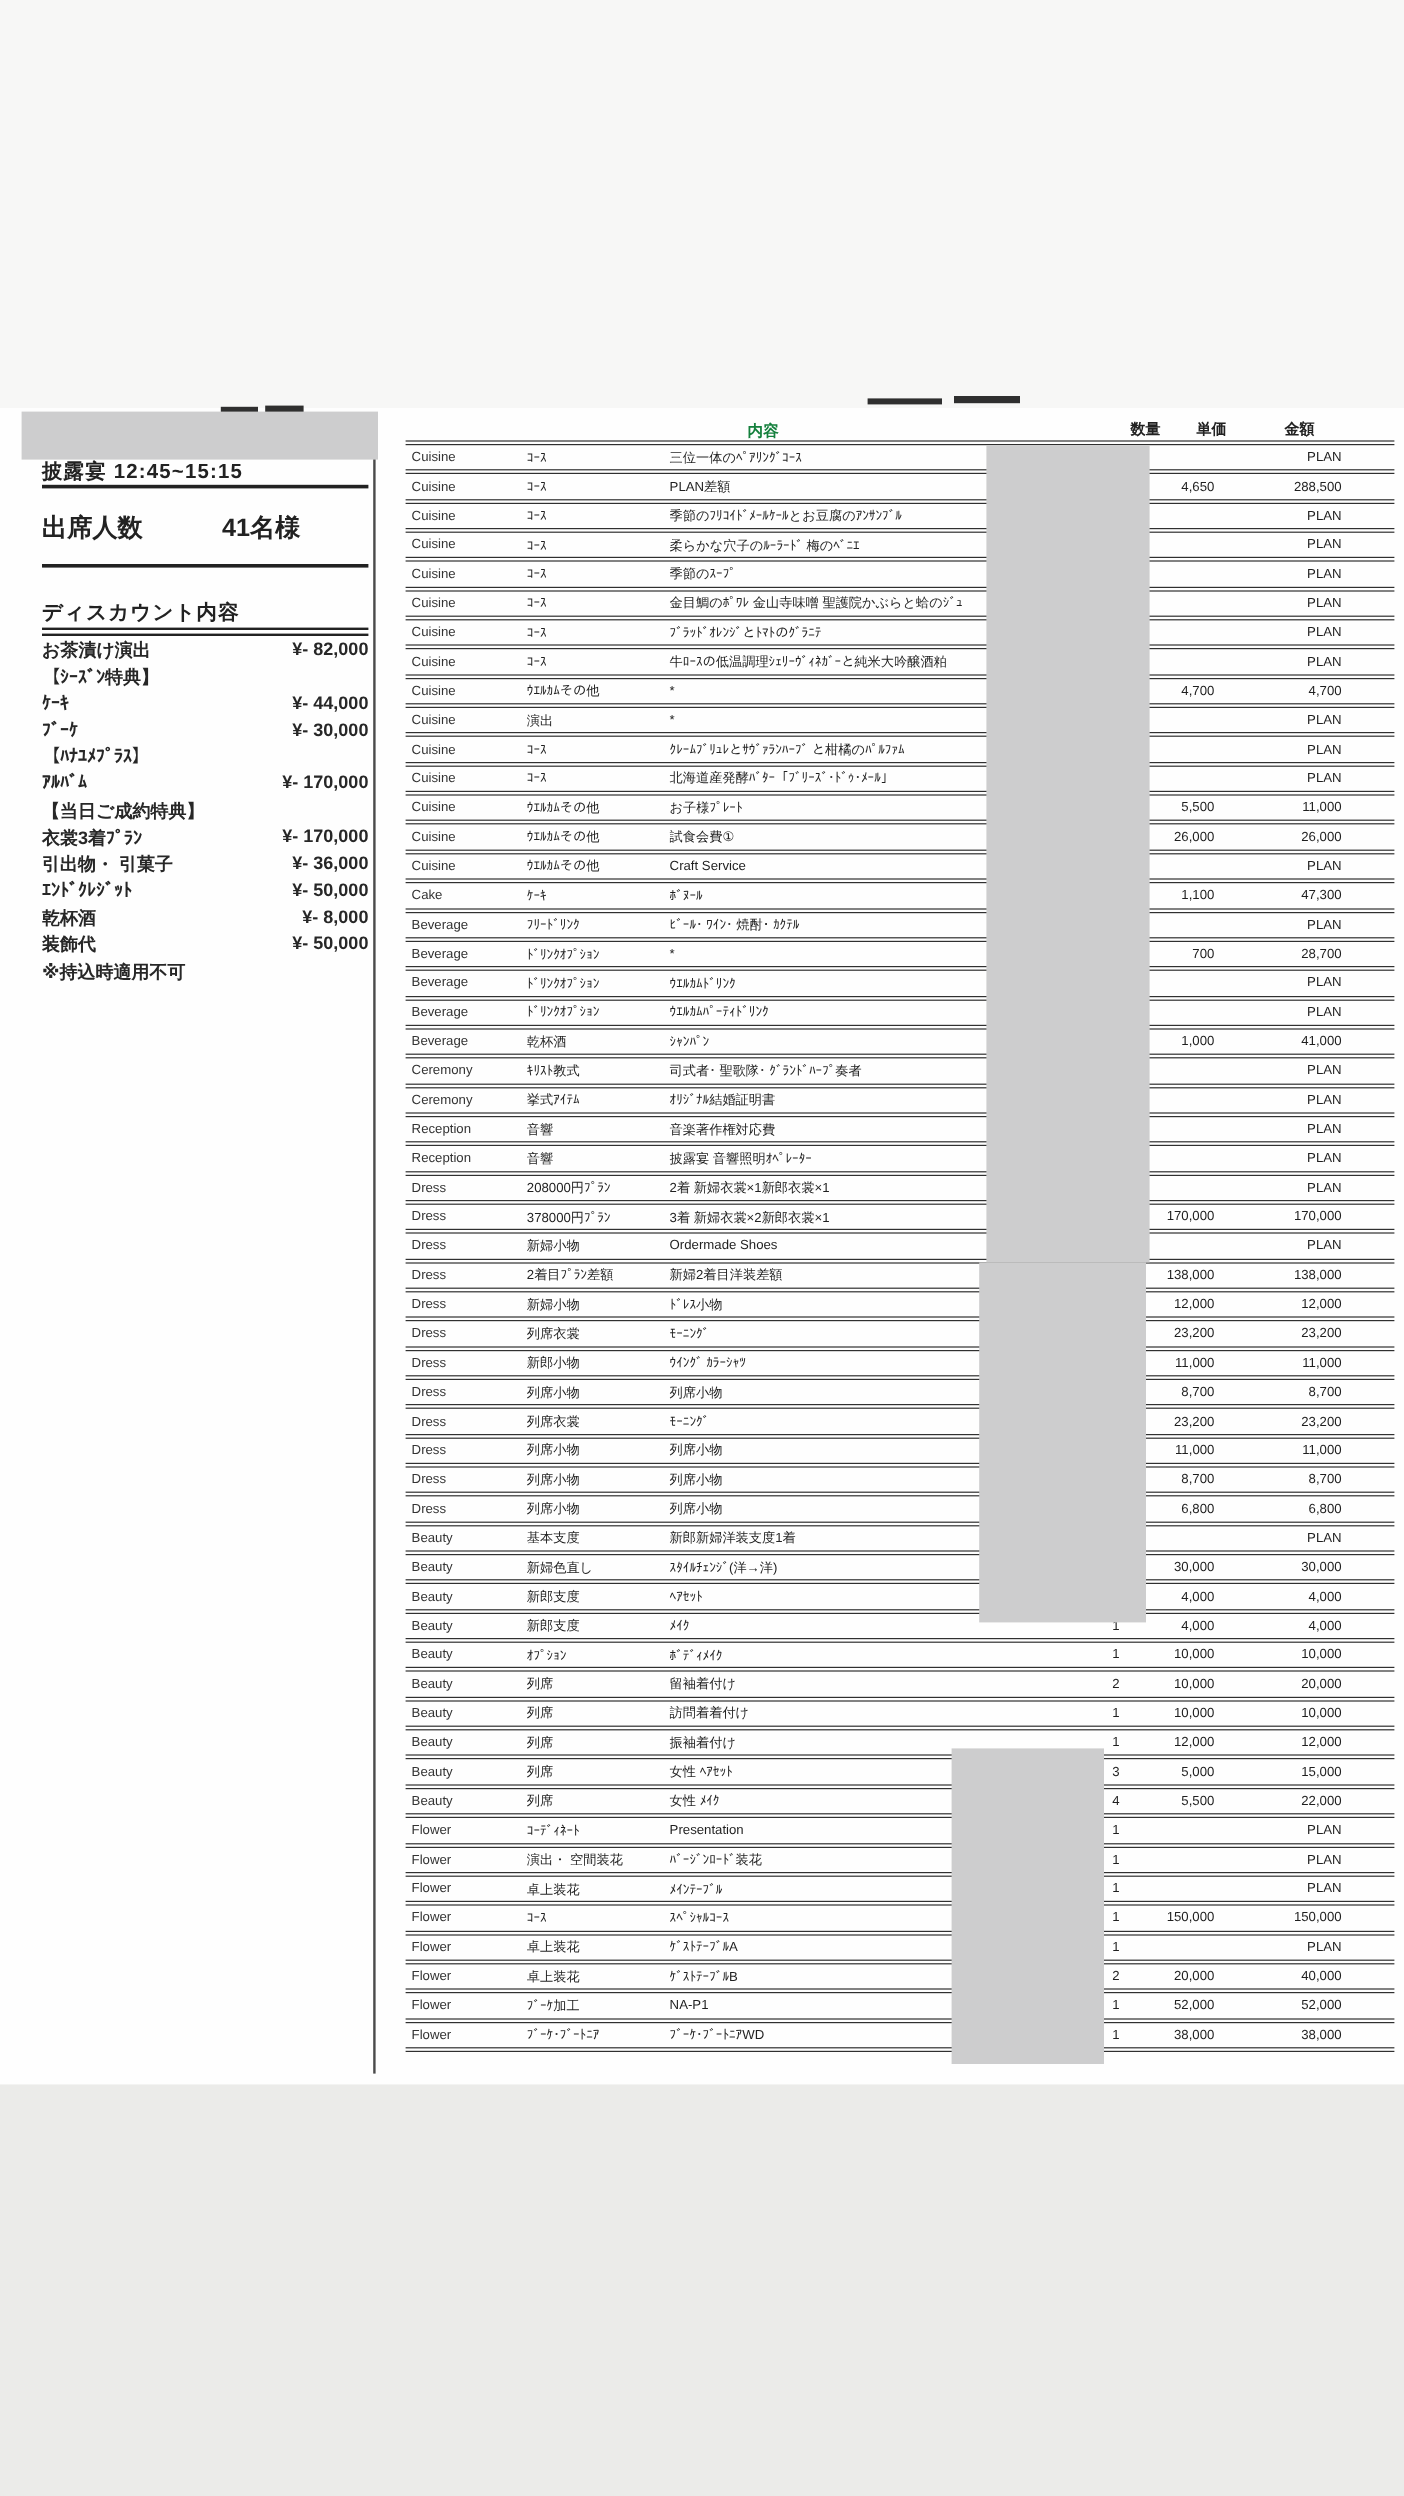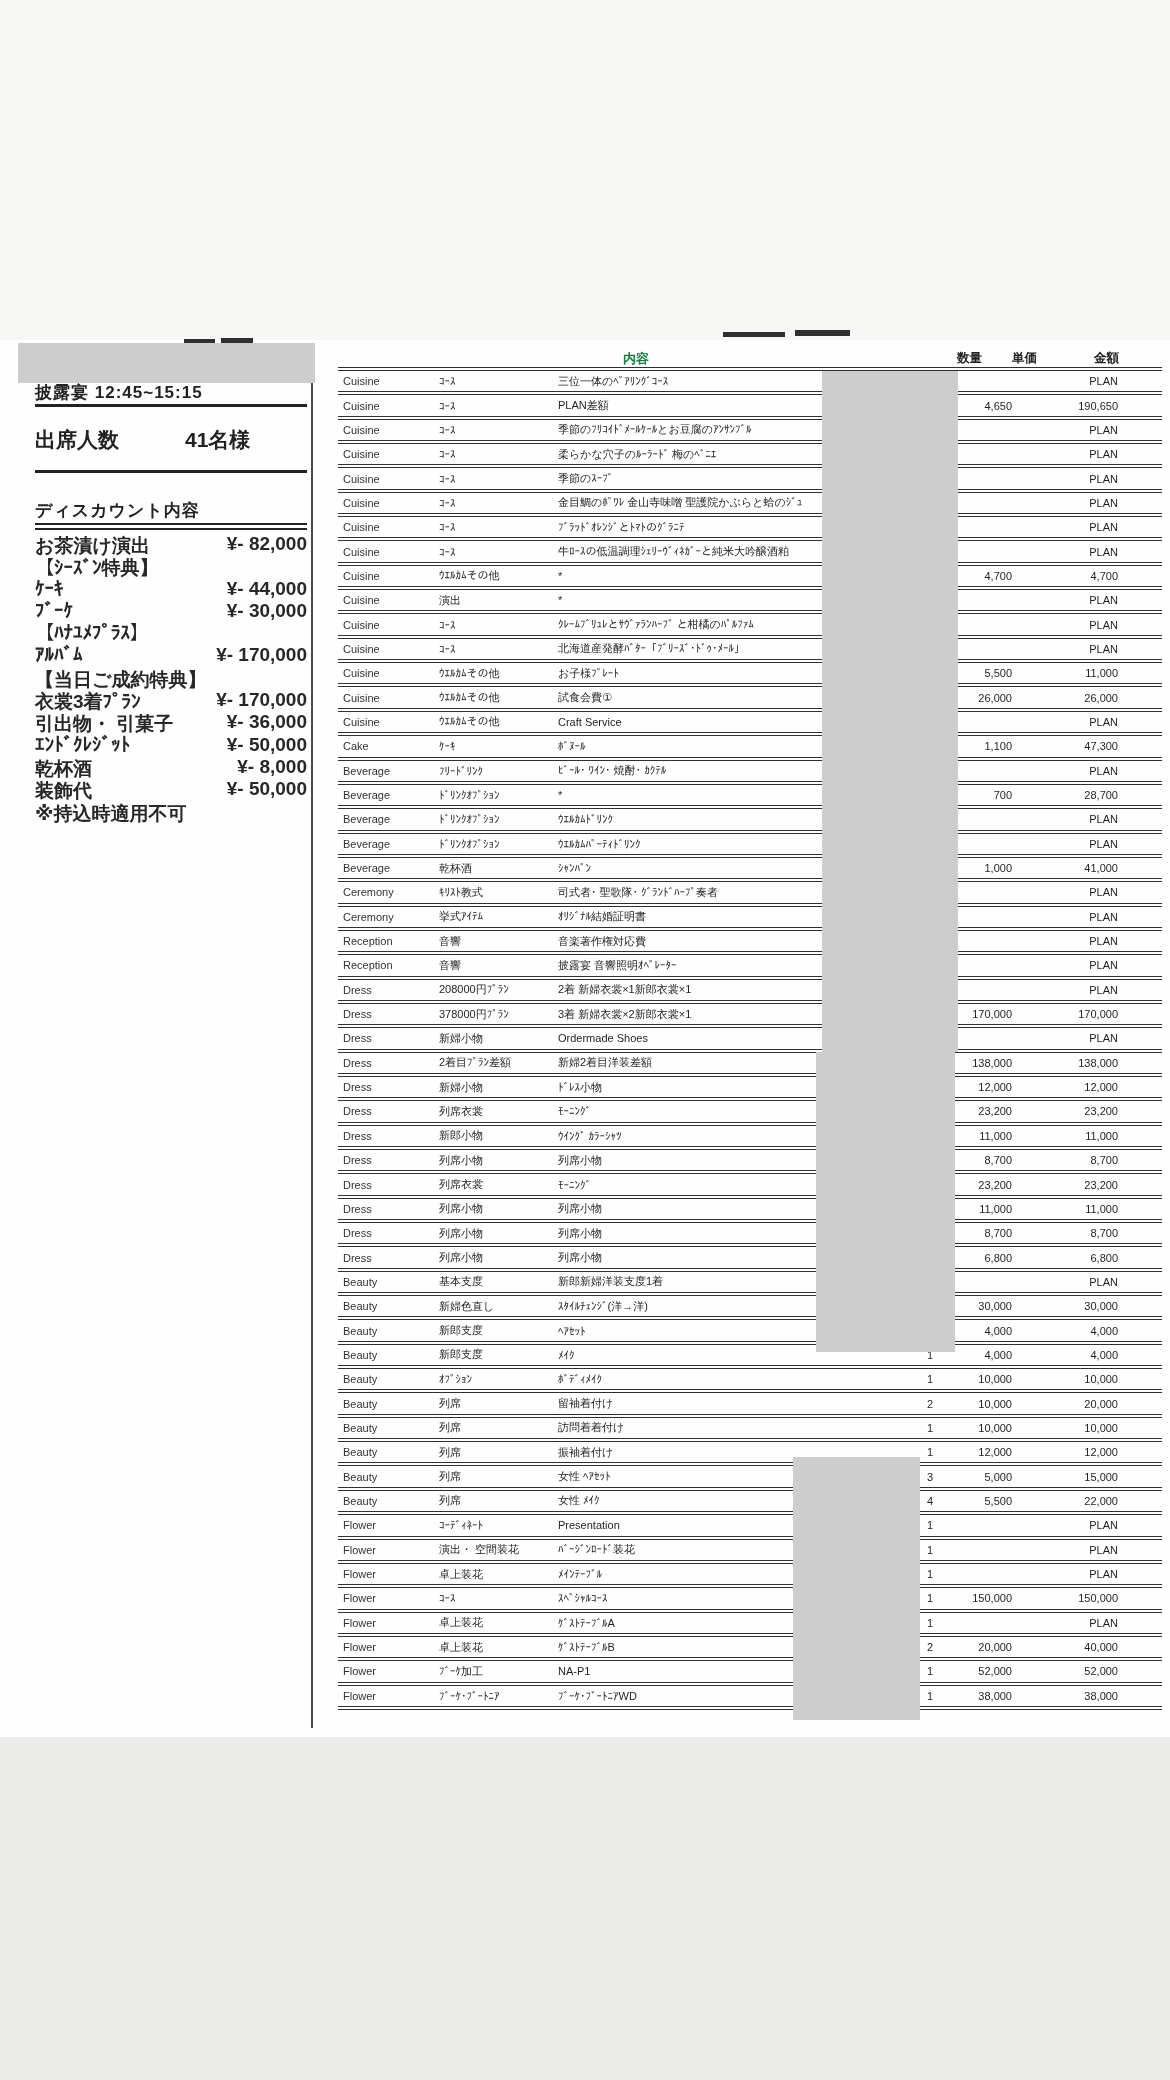--- a/index.html
+++ b/index.html
@@ -15,30 +15,30 @@
   .lp-title{position:absolute;left:35px;top:381px;width:272px;font-size:17px;font-weight:bold;color:#222;letter-spacing:1px;white-space:nowrap;}
   .lp-underline{position:absolute;left:35px;width:272px;height:3px;background:#222;}
   .u1{top:404px;}
   .u2{top:470px;}
   .u3{top:523px;height:2px;}
   .u3b{top:528px;height:2px;}
   .lp-attend{position:absolute;left:35px;top:426px;width:272px;font-size:21px;font-weight:bold;color:#222;}
   .lp-attend .val{position:absolute;left:150px;top:0;}
   .lp-disc-title{position:absolute;left:35px;top:499px;font-size:17px;font-weight:bold;color:#222;letter-spacing:1px;white-space:nowrap;font-family:Liberation Serif, serif;}
   .d-list{position:absolute;left:35px;top:532px;width:272px;}
-  .d-row{position:relative;height:22.3px;font-size:19px;font-weight:bold;color:#272727;white-space:nowrap;}
+  .d-row{position:relative;height:22.3px;font-size:15px;font-weight:bold;color:#272727;white-space:nowrap;}
   .d-row .d-label{position:absolute;left:0;top:1px;}
   .d-row .d-amount{position:absolute;right:0;top:1px;}
 
   
   .tbl{position:absolute;left:338px;top:345px;width:824px;z-index:1;}
   .t-head{position:relative;height:26px;border-bottom:4px double #2f2f2f;box-sizing:border-box;}
   .t-head .h-content{position:absolute;left:285px;top:5px;font-size:13px;font-weight:bold;color:#15803d;}
   .t-head .h-nums{position:absolute;right:0;top:5px;display:grid;grid-template-columns:55px 65px 97px 18px;width:235px;font-size:12.5px;font-weight:bold;color:#222;}
-  .t-head .h-nums span{text-align:right;}
+  .t-head .h-nums span{text-align:center;}
   .t-head .h-unit{padding-right:10px;}
   .t-head .h-amt{padding-right:25px;}
   .t-row{display:grid;grid-template-columns:77px 95px 1fr 55px 55px 82px 18px;height:24.35px;box-sizing:border-box;border-bottom:4px double #303030;align-items:center;font-size:11px;color:#1f1f1f;gap:24px;}
   .t-row .c-cat{padding-left:5px;color:#333;}
   .t-row .c-sub{white-space:nowrap;overflow:hidden;}
   .t-row .c-desc{white-space:nowrap;overflow:hidden;}
   .t-row .c-qty,.t-row .c-unit,.t-row .c-amt{text-align:right;padding-right:2px;white-space:nowrap;}
 </style>
 </head>
 <body>
@@ -142,21 +142,21 @@
           <span class="c-unit"></span>
           <span class="c-amt">PLAN</span>
           <span></span>
         </div>
         <div class="t-row">
           <span class="c-cat">Cuisine</span>
           <span class="c-sub">ｺｰｽ</span>
           <span class="c-desc">PLAN差額</span>
           <span class="c-qty">41</span>
           <span class="c-unit">4,650</span>
-          <span class="c-amt">190,650</span>
+          <span class="c-amt">288,500</span>
           <span></span>
         </div>
         <div class="t-row">
           <span class="c-cat">Cuisine</span>
           <span class="c-sub">ｺｰｽ</span>
           <span class="c-desc">季節のﾌﾘｺｲﾄﾞﾒｰﾙｹｰﾙとお豆腐のｱﾝｻﾝﾌﾞﾙ</span>
           <span class="c-qty">1</span>
           <span class="c-unit"></span>
           <span class="c-amt">PLAN</span>
           <span></span>

